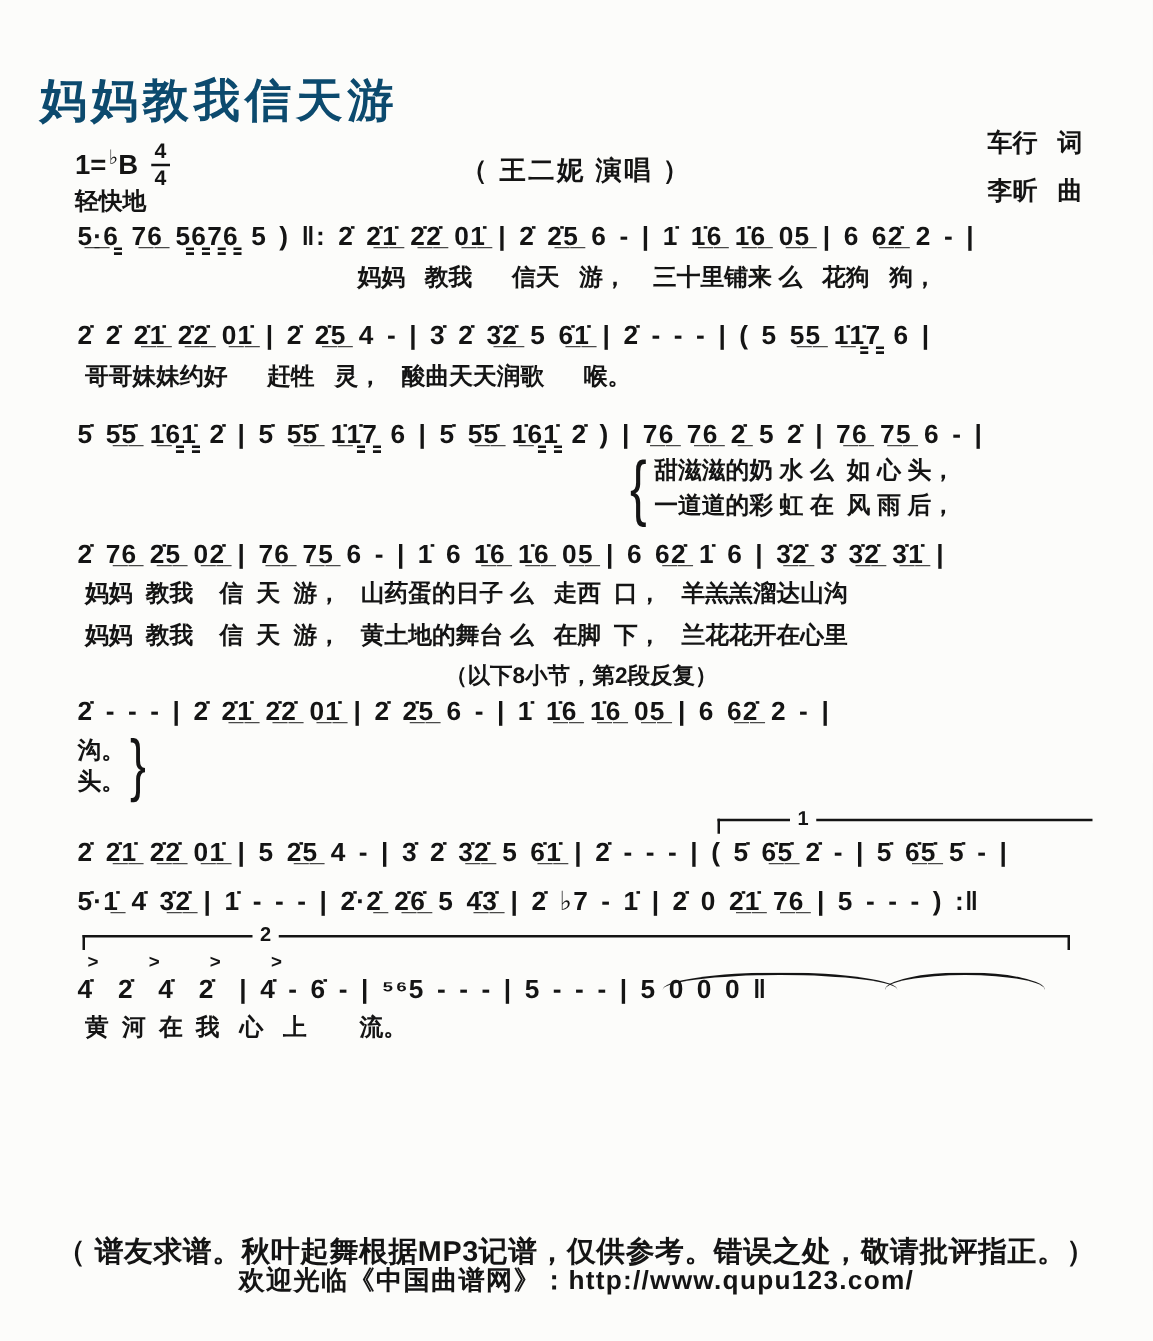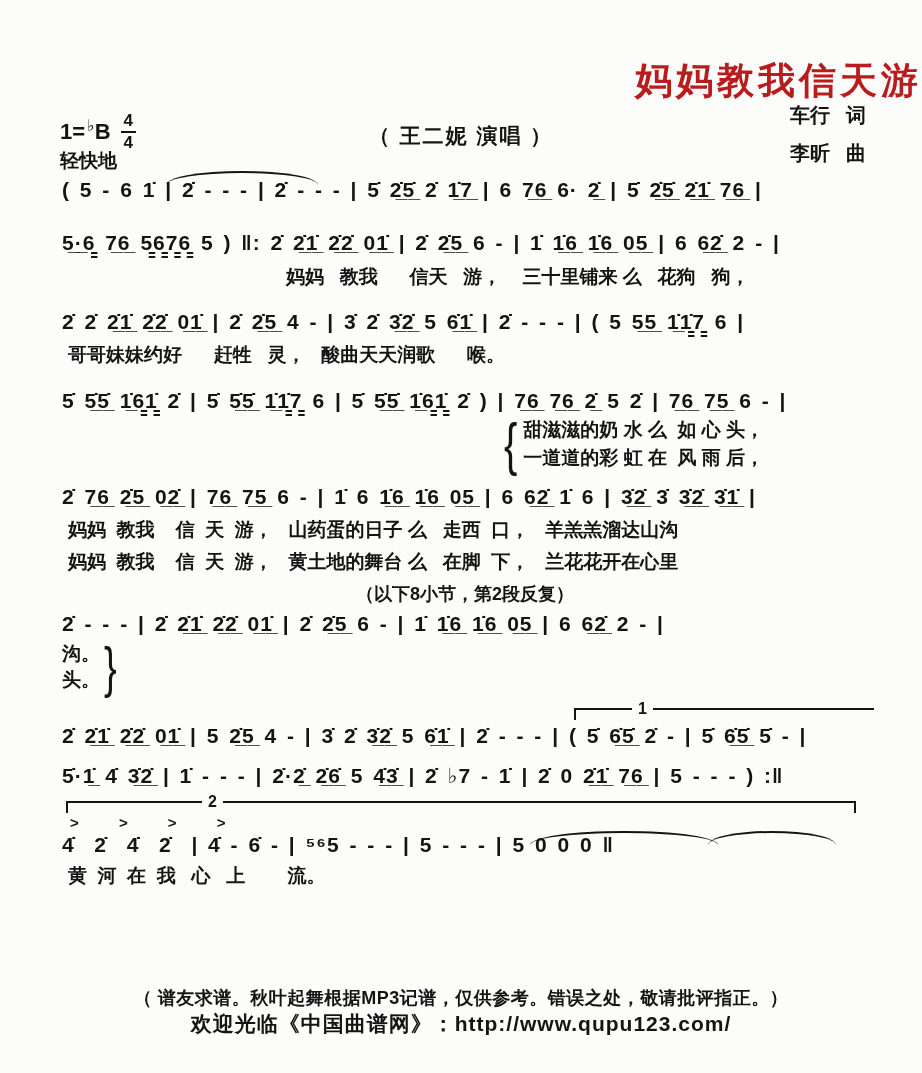--- a/index.html
+++ b/index.html
@@ -3,22 +3,22 @@
 <meta charset="utf-8">
 <style>
   html,body{margin:0;padding:0;}
   body{width:922px;height:1073px;background:#f6f6f4;}
   .sheet{
     position:relative;width:922px;height:1073px;box-sizing:border-box;
     background:#fcfcfa;color:#141414;overflow:hidden;
     font-family:"Liberation Sans","DejaVu Sans",sans-serif;
   }
   .title{
-    text-align:right;padding-top:56px;font-size:37px;font-weight:bold;
-    letter-spacing:4px;color:#b91c1c;padding-left:32px;
+    text-align:left;padding-top:56px;font-size:37px;font-weight:bold;
+    letter-spacing:4px;color:#0c4a6e;padding-left:32px;
   }
   .subtitle{text-align:center;font-size:21px;font-weight:bold;margin-top:16px;letter-spacing:2px;}
   .credits{position:absolute;top:96px;right:56px;font-size:20px;font-weight:bold;line-height:1.9;}
   .credit-row{display:flex;gap:16px;justify-content:flex-end;}
   .keysig{position:absolute;top:112px;left:60px;font-size:22px;font-weight:bold;display:flex;align-items:center;}
   .flat{font-size:16px;vertical-align:super;position:relative;top:-6px;margin-left:2px;}
   .frac{display:inline-flex;flex-direction:column;line-height:1.05;font-size:17px;margin-left:10px;text-align:center;}
   .frac .num{border-bottom:2px solid #141414;padding:0 3px 1px;}
   .frac .den{padding-top:1px;}
   .tempo{position:absolute;top:148px;left:60px;font-size:19px;font-weight:bold;}
@@ -63,21 +63,21 @@
     font-size:15px;font-weight:bold;letter-spacing:0;word-spacing:36px;
     margin-left:8px;height:16px;line-height:1;
   }
   .arc{
     position:absolute;height:12px;border-top:2px solid #141414;
     border-radius:50% 50% 0 0 / 100% 100% 0 0;
   }
   .arc-intro{left:104px;top:-5px;width:152px;}
   .arc-s9a{left:468px;top:30px;width:188px;}
   .arc-s9b{left:646px;top:30px;width:128px;}
-  .footer-note{position:absolute;top:986px;left:0;width:100%;text-align:center;font-size:18px;font-weight:bold;letter-spacing:0.5px;}
+  .footer-note{position:absolute;top:986px;left:0;width:100%;text-align:center;font-size:23px;font-weight:bold;letter-spacing:0.5px;}
   .footer-site{position:absolute;top:1010px;left:0;width:100%;text-align:center;font-size:21px;font-weight:bold;letter-spacing:1px;}
 </style>
 </head>
 <body>
 
 <div class="sheet">
 
   <div class="title">妈妈教我信天游</div>
   <div class="subtitle">（ 王二妮 演唱 ）</div>
 
@@ -98,24 +98,20 @@
       <span>B</span>
     <span class="frac">
       <span class="num">4</span>
       <span class="den">4</span>
     </span>
   </div>
   <div class="tempo">轻快地</div>
 
   <div class="music">
 
-    <div class="sys s1">
-      <div class="arc arc-intro"></div>
-      <p class="notation">( 5 - 6 1̇ | 2̇ - - - | 2̇ - - - | 5̇ 2̲̇5̲̇ 2̇ 1̲̇7̲ | 6 7̲6̲ 6· 2̲̇ | 5̇ 2̲̇5̲̇ 2̲̇1̲̇ 7̲6̲ |</p>
-    </div>
 
     <div class="sys s2">
       <p class="notation">5̲·̲6̳ 7̲6̲ 5̳6̳7̳6̳ 5 ) ‖: 2̇ 2̲̇1̲̇ 2̲̇2̲̇ 0̲1̲̇ | 2̇ 2̲̇5̲ 6 - | 1̇ 1̲̇6̲ 1̲̇6̲ 0̲5̲ | 6 6̲2̲̇ 2 - |</p>
       <p class="lyric">妈妈   教我      信天   游，    三十里铺来 么   花狗   狗，</p>
     </div>
 
     <div class="sys s3">
       <p class="notation">2̇ 2̇ 2̲̇1̲̇ 2̲̇2̲̇ 0̲1̲̇ | 2̇ 2̲̇5̲ 4 - | 3̇ 2̇ 3̲̇2̲̇ 5 6̲̇1̲̇ | 2̇ - - - | ( 5 5̲5̲ 1̲̇1̳̇7̳ 6 |</p>
       <p class="lyric">哥哥妹妹约好      赶牲   灵，   酸曲天天润歌      喉。</p>
     </div>

